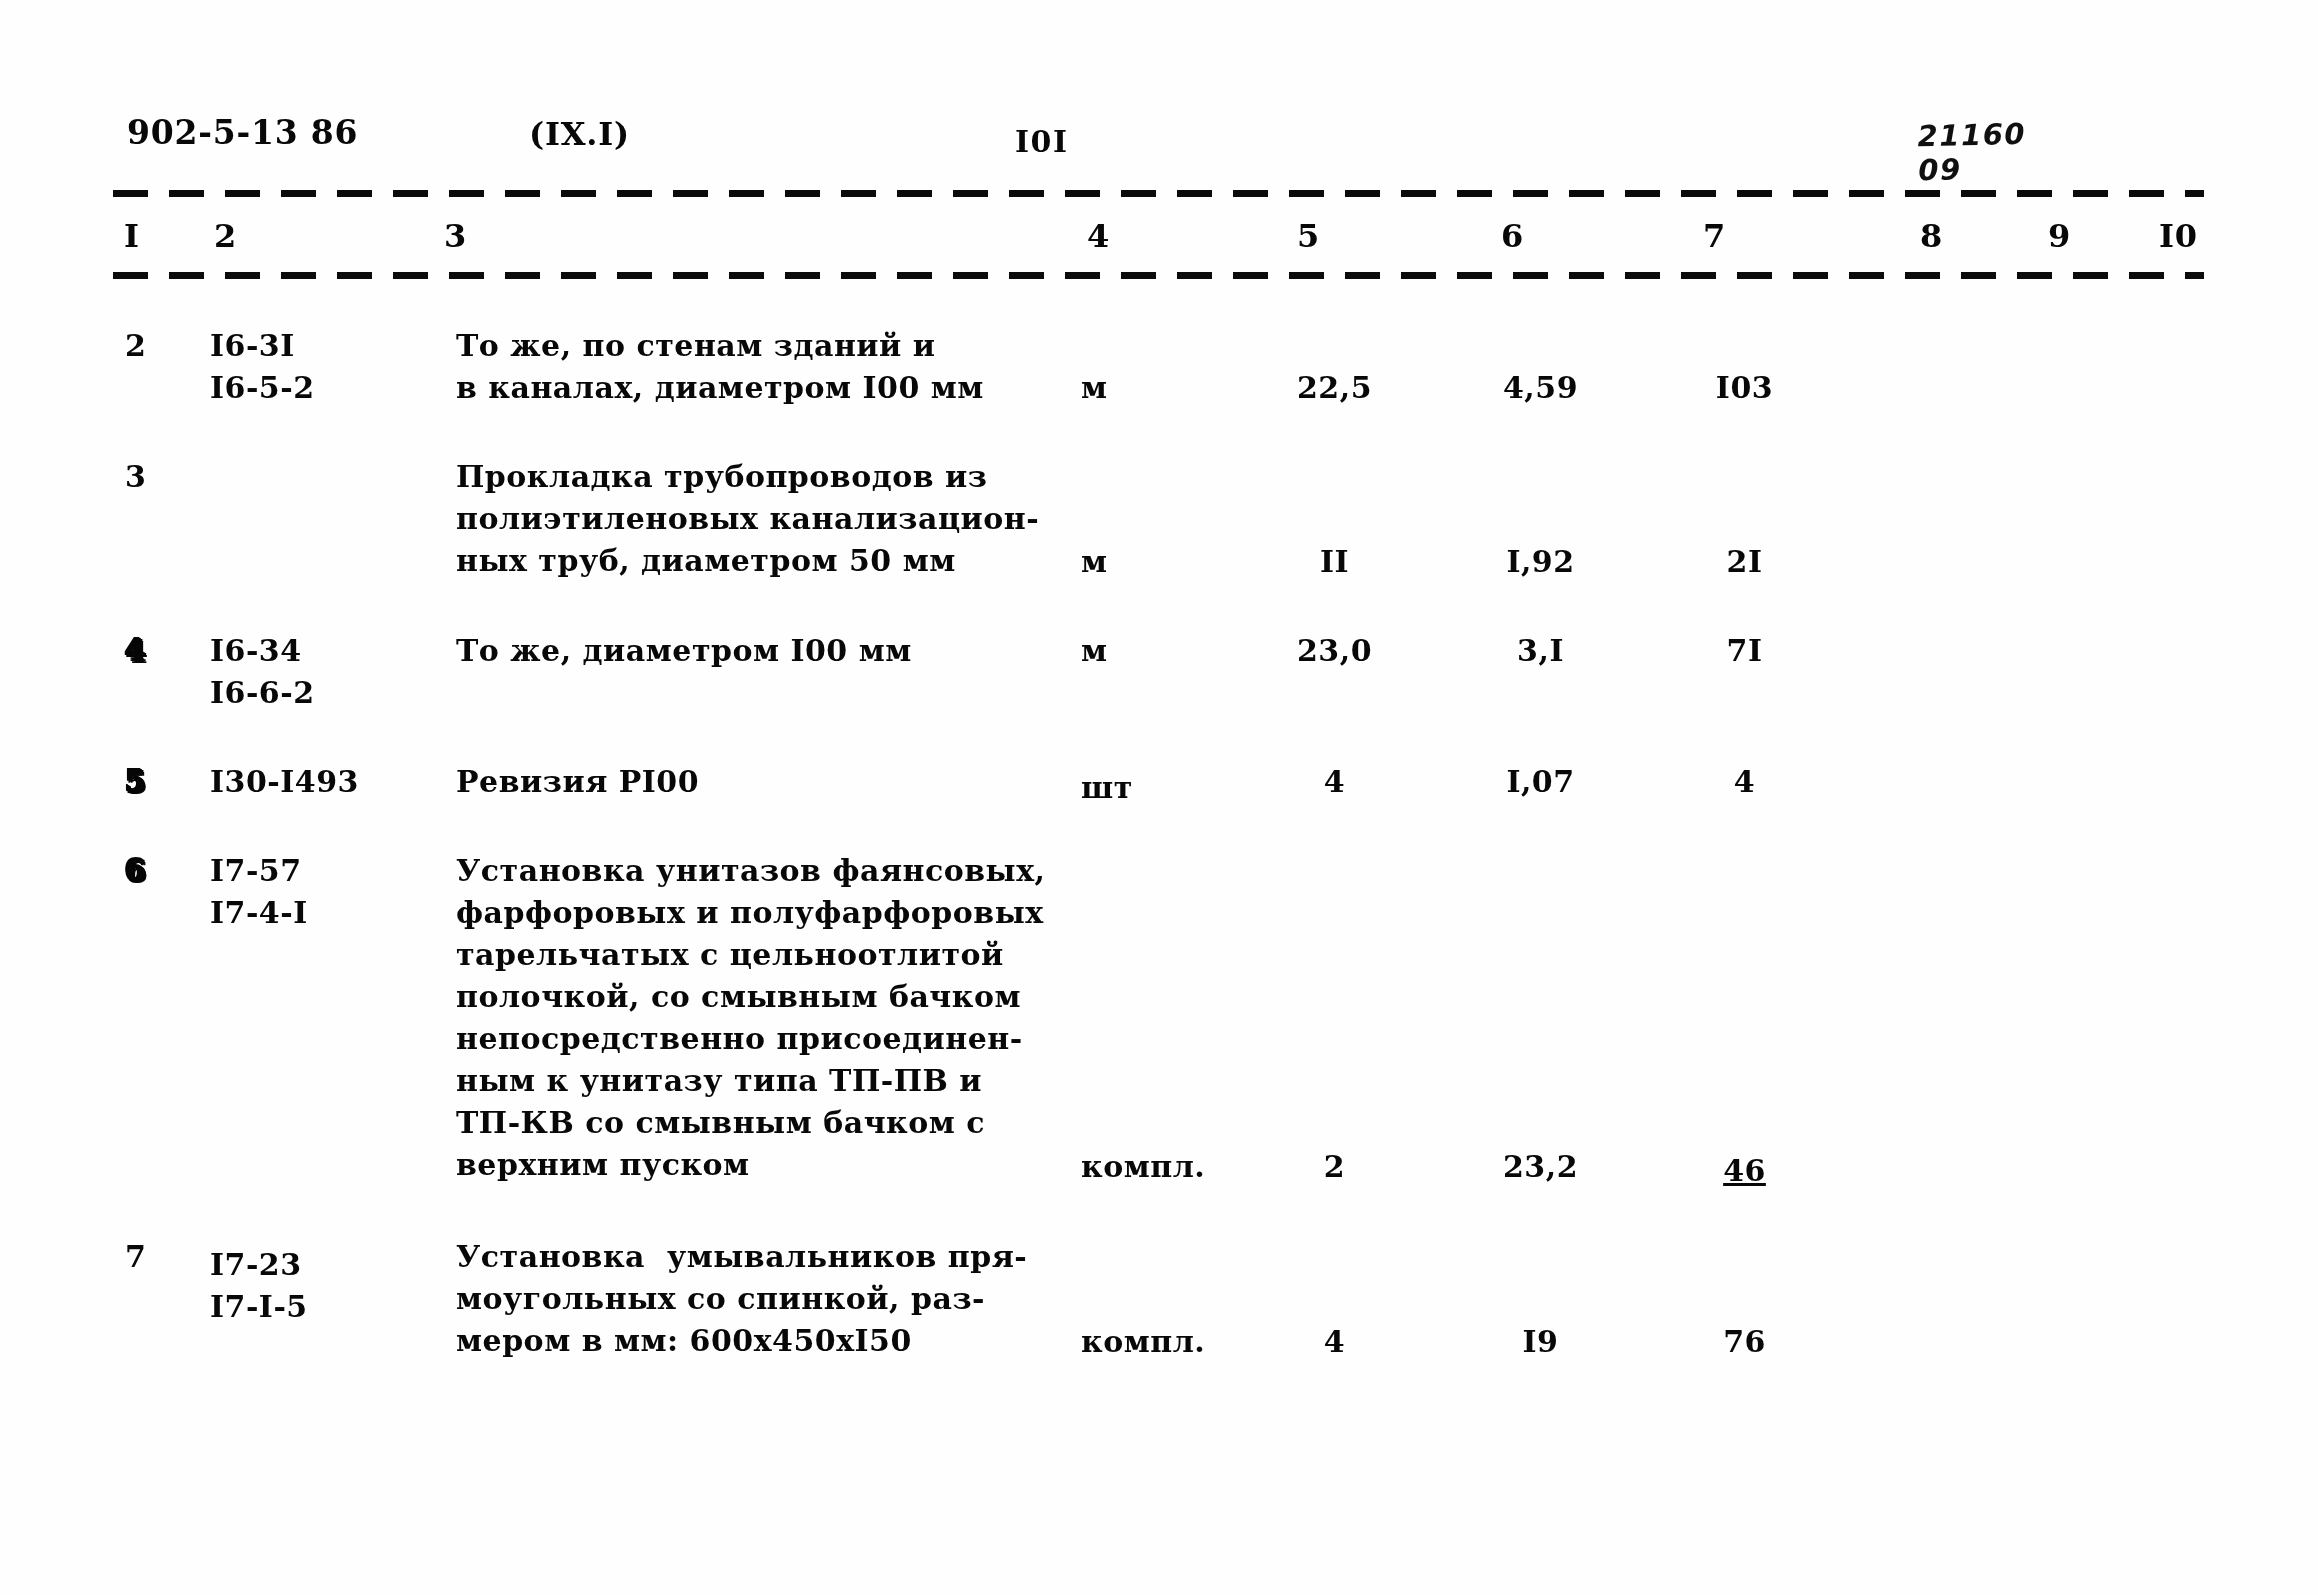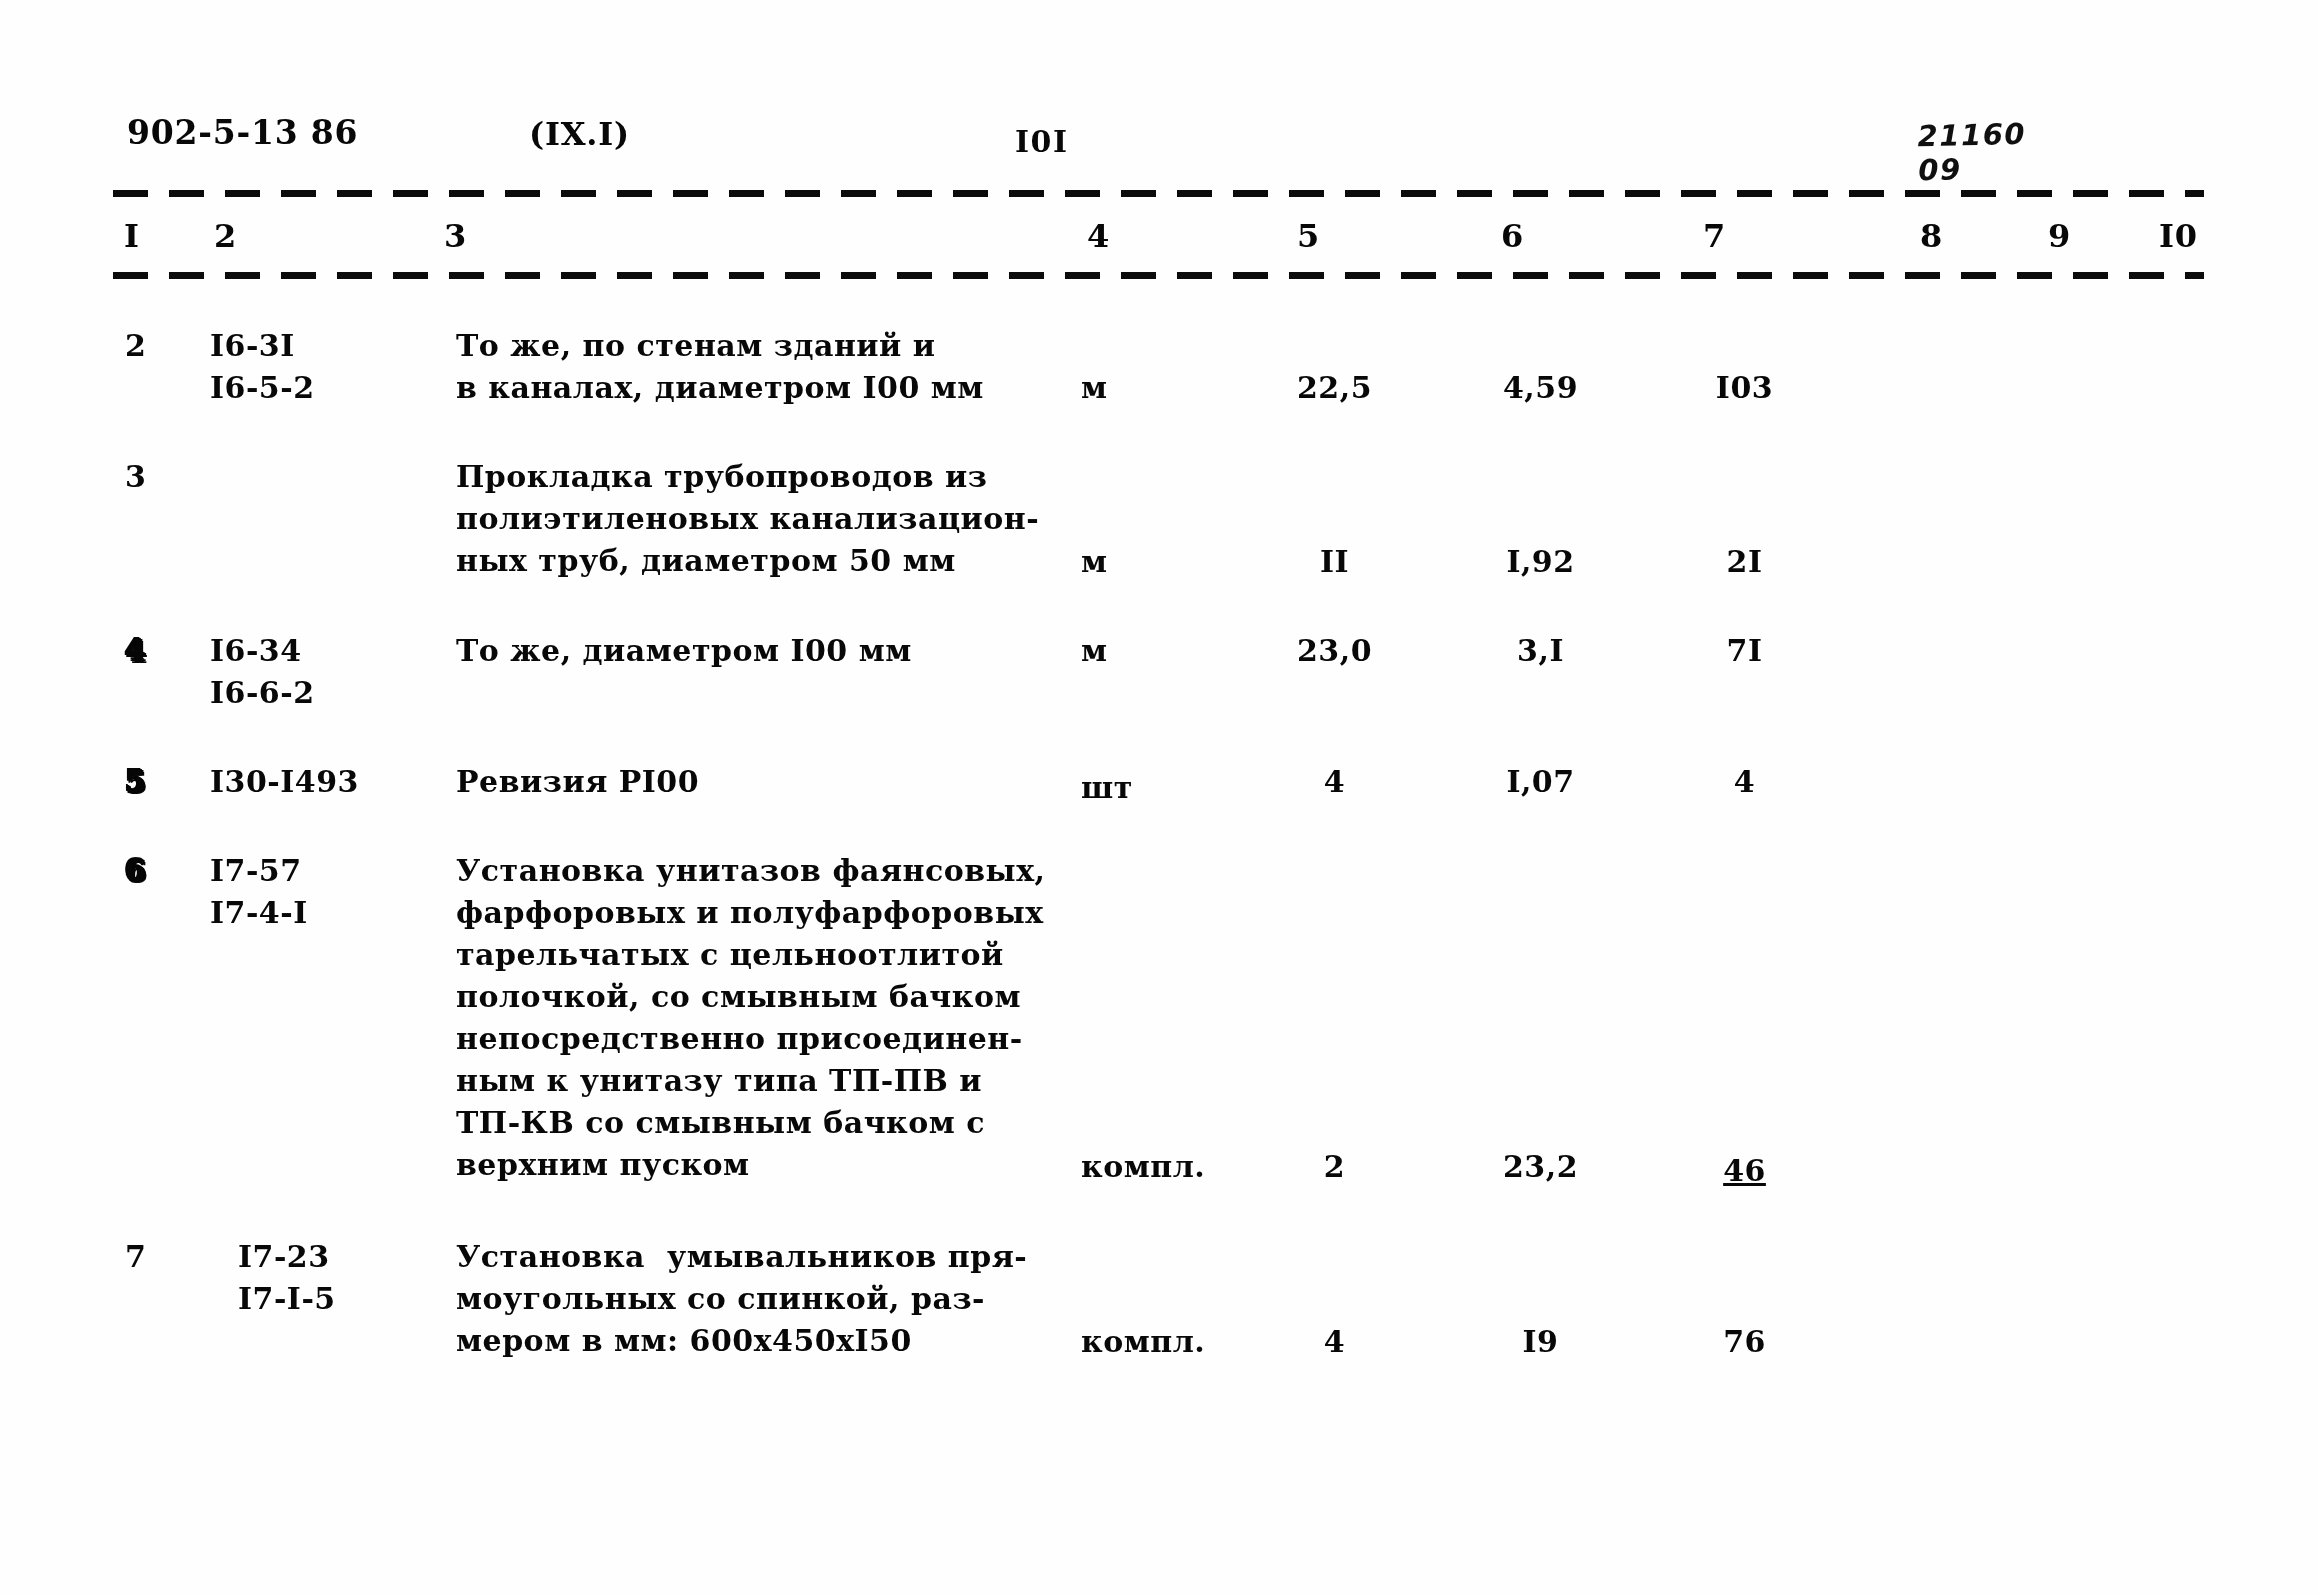--- a/index.html
+++ b/index.html
@@ -237,21 +237,21 @@
 ным к унитазу типа ТП-ПВ и
 ТП-КВ со смывным бачком с
 верхним пуском</div>
         <div class="tw cell c-unit" style="top: 296px;">компл.</div>
         <div class="tw cell c-q5" style="top: 296px;">2</div>
         <div class="tw cell c-q6" style="top: 296px;">23,2</div>
         <div class="tw cell c-q7" style="top: 300px; text-decoration: underline;">46</div>
       </div>
       <div class="row" style="top: 911px; height: 174px; position: absolute;">
         <div class="tw cell c-num" style="top: 0px;">7</div>
-        <div class="tw cell c-code" style="top: 0px; margin-left: 28px;">I7-23
+        <div class="tw cell c-code" style="top: 8px;">I7-23
 I7-I-5</div>
         <div class="tw cell c-desc" style="top: 0px;">Установка  умывальников пря-
 моугольных со спинкой, раз-
 мером в мм: 600x450xI50</div>
         <div class="tw cell c-unit" style="top: 85px;">компл.</div>
         <div class="tw cell c-q5" style="top: 85px;">4</div>
         <div class="tw cell c-q6" style="top: 85px;">I9</div>
         <div class="tw cell c-q7" style="top: 85px;">76</div>
       </div>
     </div>

